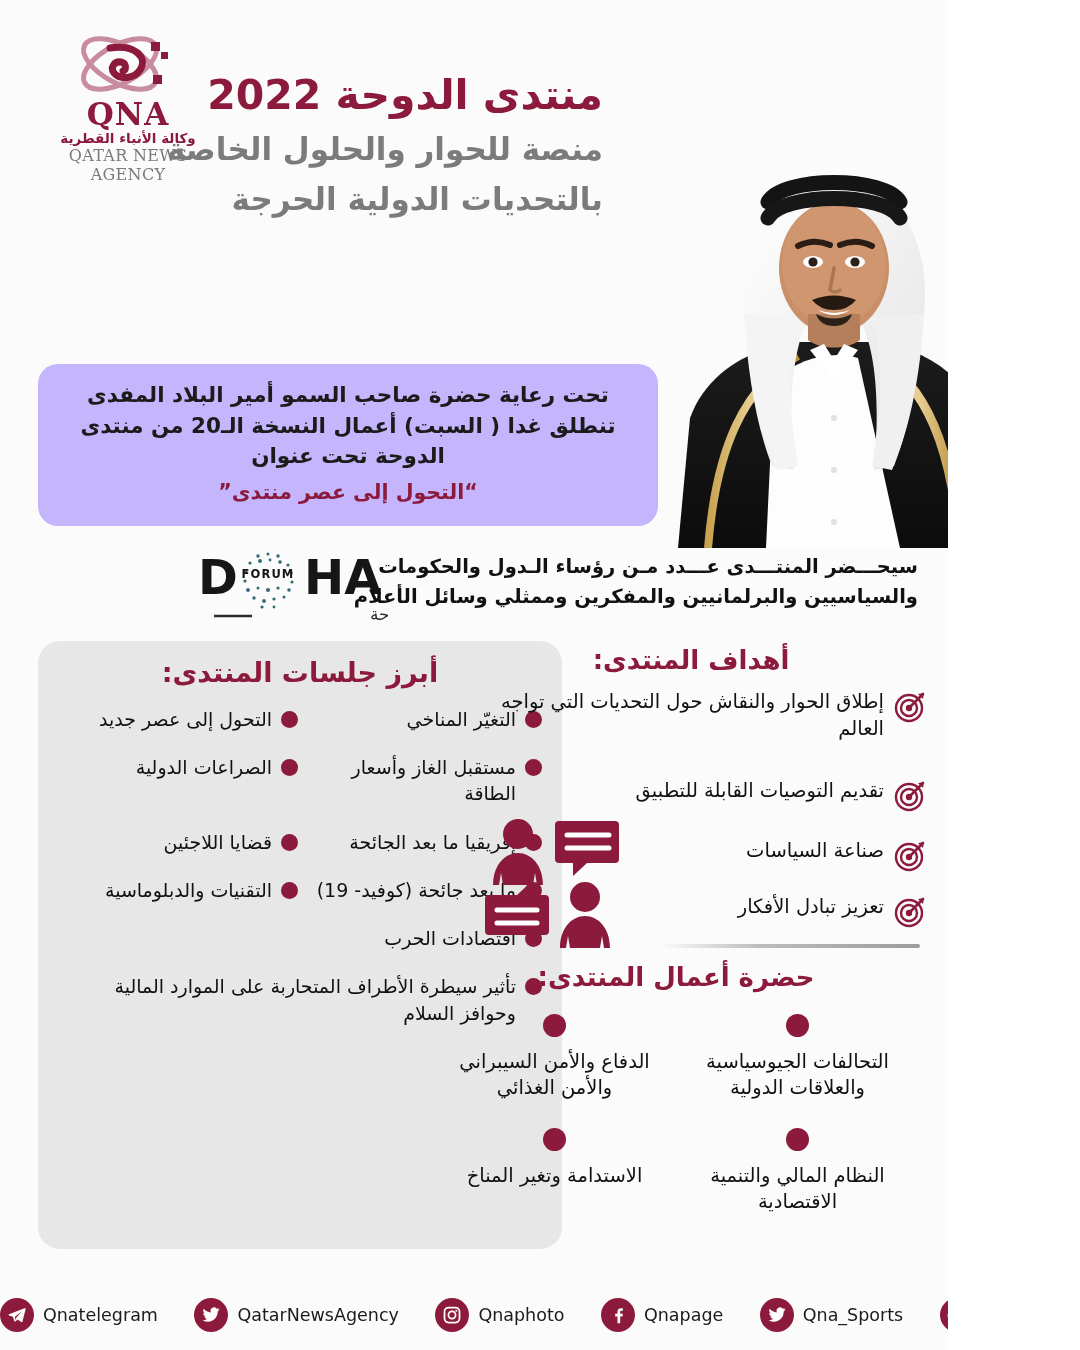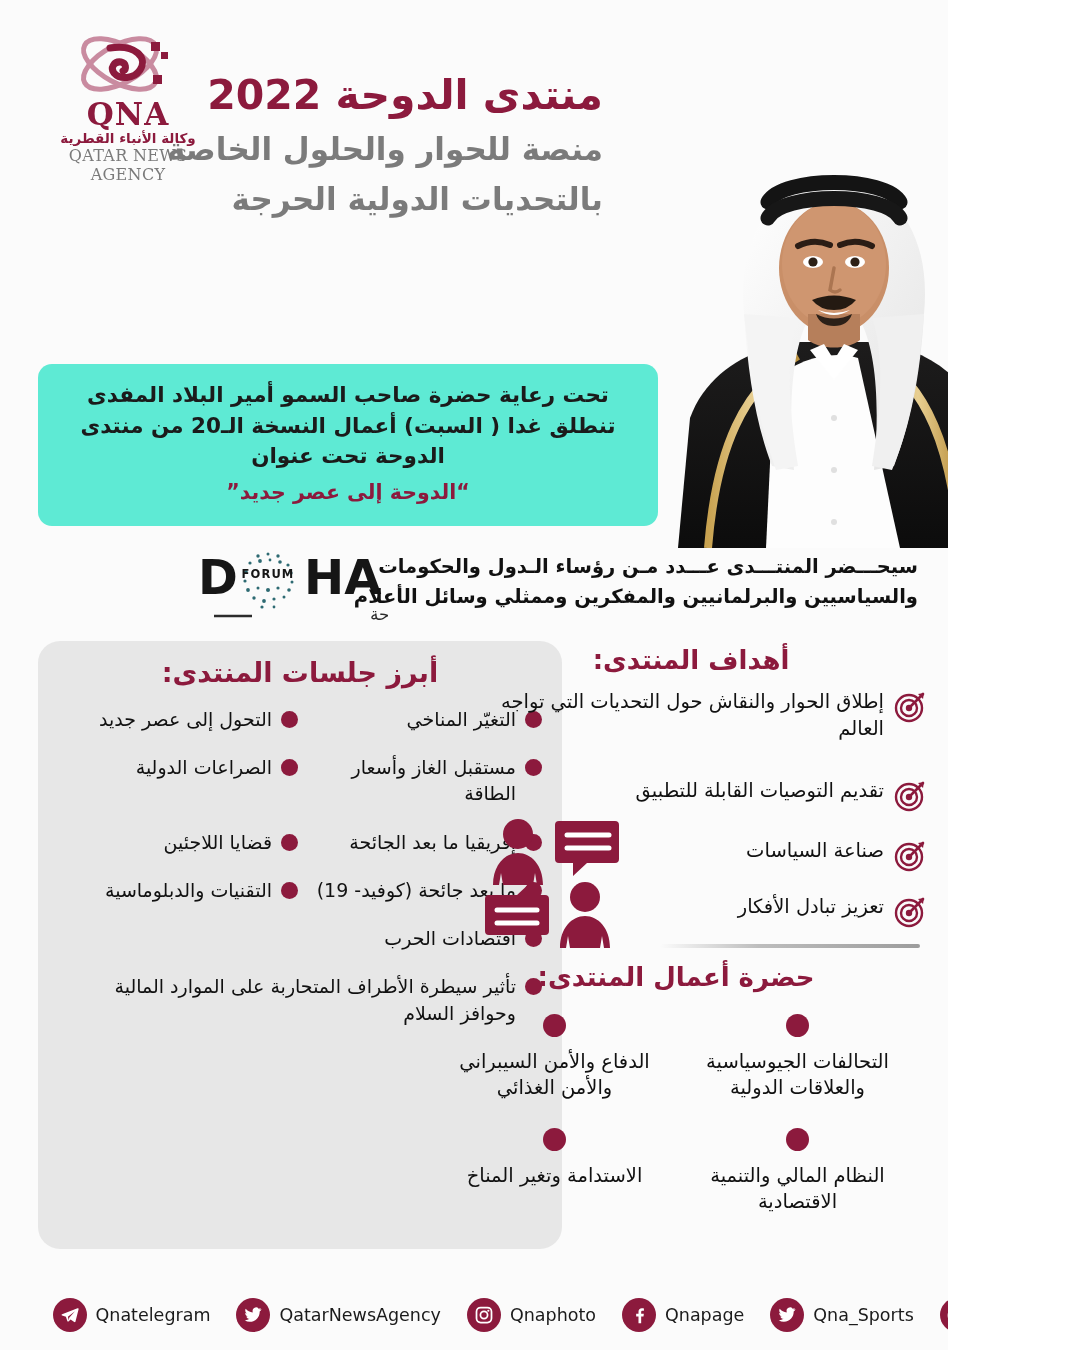--- a/index.html
+++ b/index.html
@@ -52,21 +52,21 @@
   }
 
   
   #portrait { position:absolute; left:648px; top:118px; width:370px; height:430px; }
   #portrait svg { display:block; width:100%; height:100%; }
 
   
   #banner {
     position:absolute; left:38px; top:364px;
     width:620px; height:162px;
-    background:#5eead4; border-radius:14px;
+    background:#c4b5fd; border-radius:20px;
     padding:16px 24px 12px 24px;
     direction:rtl; text-align:center;
   }
   #banner .line {
     font-size:21.5px; font-weight:700; color:#1b1b1b;
     line-height:1.42;
   }
   #banner .quote {
     font-size:20.5px; font-weight:700; color:#8C1A3D;
     margin-top:7px; line-height:1.3;
@@ -154,21 +154,21 @@
   .ag-item { text-align:center; direction:rtl; }
   .ag-dot {
     width:23px; height:23px; border-radius:50%;
     background:#8C1A3D; margin:0 auto 12px auto;
   }
   .ag-label { font-size:19.5px; color:#111; line-height:1.35; }
 
   
   #footer {
     position:absolute; left:0; top:1284px; width:1080px; height:62px;
-    display:flex; align-items:center; justify-content:flex-end; gap:0;
+    display:flex; align-items:center; justify-content:space-between; gap:0;
   }
   .social {
     display:flex; align-items:center; gap:9px; margin-right:26px;
   }
   .social:last-child { margin-right:0; }
   .social .circle {
     width:34px; height:34px; border-radius:50%;
     background:#8C1A3D; display:flex; align-items:center;
     justify-content:center; flex:0 0 34px;
   }
@@ -263,21 +263,21 @@
       <circle cx="186" cy="300" r="3" fill="#e0e0e0"></circle>
       <circle cx="186" cy="352" r="3" fill="#e0e0e0"></circle>
       <circle cx="186" cy="404" r="3" fill="#e0e0e0"></circle>
     </svg>
   </div>
 
   <div id="banner">
     <div class="line">تحت  رعاية حضرة صاحب السمو أمير البلاد المفدى</div>
     <div class="line">تنطلق غدا ( السبت) أعمال النسخة الـ20 من منتدى</div>
     <div class="line">الدوحة تحت عنوان</div>
-    <div class="quote">“الدوحة إلى عصر جديد”</div>
+    <div class="quote">“التحول إلى عصر منتدى”</div>
   </div>
 
   <div id="doha-logo">
     <svg viewBox="0 0 192 80">
       <text x="2" y="48" font-family="DejaVu Sans, Liberation Sans, sans-serif" font-size="48" font-weight="700" fill="#161616">D</text>
       <text x="108" y="48" font-family="DejaVu Sans, Liberation Sans, sans-serif" font-size="48" font-weight="700" fill="#161616">HA</text>
       <g fill="#2d6a72">
         <circle cx="62" cy="10" r="1.7"></circle>
           <circle cx="72" cy="8" r="1.5"></circle>
           <circle cx="82" cy="10" r="1.7"></circle>

